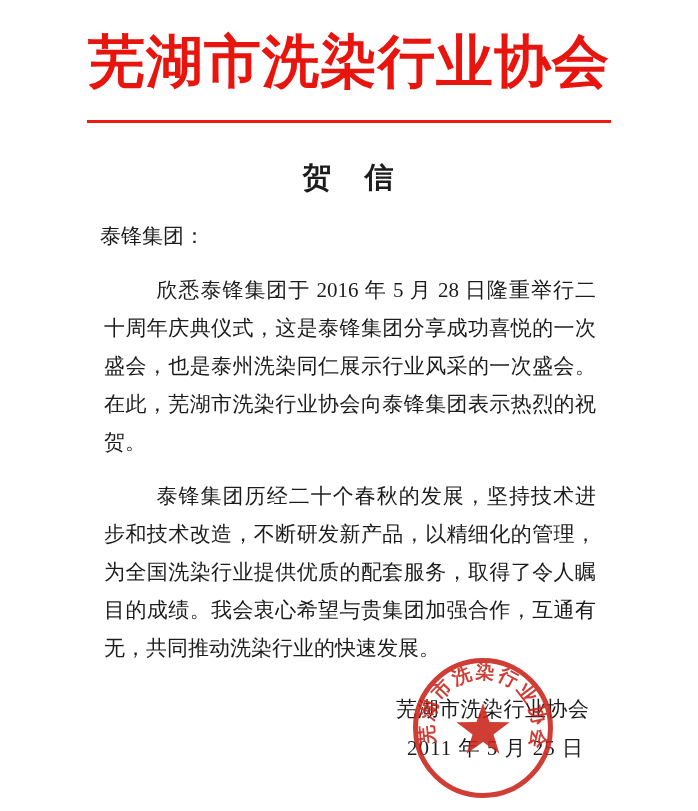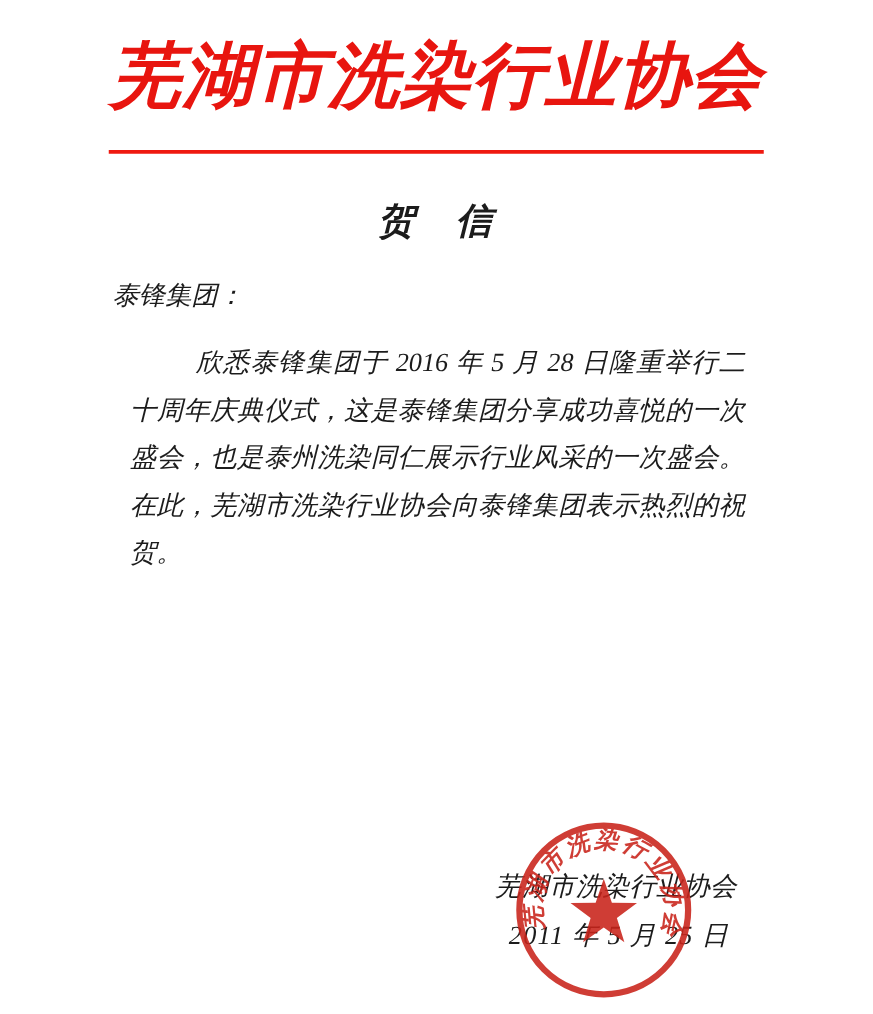--- a/index.html
+++ b/index.html
@@ -8,21 +8,20 @@
     background: #ffffff;
   }
   .page {
     position: relative;
     width: 698px;
     height: 811px;
     margin: 0 auto;
     background: var(--page-background, #ffffff);
     font-family: "Liberation Serif", "DejaVu Serif", serif;
     overflow: hidden;
-    font-style: italic;
   }
   .org-title {
     margin: 0;
     padding-top: 28px;
     text-align: center;
     font-size: 57px;
     line-height: 1.18;
     font-weight: 700;
     letter-spacing: 1px;
     color: var(--letterhead-red, #e8150f);
@@ -44,21 +43,21 @@
     color: var(--body-text, #1c1c1c);
   }
   .letter-body {
     margin: 20px 86px 0 88px;
     font-size: 21px;
     line-height: 38px;
     color: var(--body-text, #1c1c1c);
     text-align: justify;
   }
   .salutation {
-    margin: 2px;
+    margin: 12px;
   }
   .para {
     margin: 16px;
     text-indent: 2.5em;
   }
   .signature-block {
     position: absolute;
     top: 697px;
     left: 0;
     width: 698px;
@@ -104,20 +103,21 @@
 
   <h1 class="org-title">芜湖市洗染行业协会</h1>
 
   <div class="red-rule"></div>
 
   <h2 class="letter-title">贺　信</h2>
 
   <div class="letter-body">
     <p class="salutation">泰锋集团：</p>
     <p class="para">欣悉泰锋集团于 2016 年 5 月 28 日隆重举行二十周年庆典仪式，这是泰锋集团分享成功喜悦的一次盛会，也是泰州洗染同仁展示行业风采的一次盛会。在此，芜湖市洗染行业协会向泰锋集团表示热烈的祝贺。</p>
+    <p class="para">泰锋集团历经二十个春秋的发展，坚持技术进步和技术改造，不断研发新产品，以精细化的管理，为全国洗染行业提供优质的配套服务，取得了令人瞩目的成绩。我会衷心希望与贵集团加强合作，互通有无，共同推动洗染行业的快速发展。</p>
   </div>
 
   <div class="signature-block">
     <div class="sig-name">芜湖市洗染行业协会</div>
     <div class="sig-date">2011 年 5 月 25 日</div>
   </div>
 
   <svg class="seal" viewBox="0 0 152 152" aria-hidden="true">
     <circle cx="76" cy="76" r="67.5" fill="none" stroke="#c9231a" stroke-width="5"></circle>
     <path id="sealArc" d="M 29 93.1 A 50 50 0 1 1 123 93.1" fill="none"></path>

